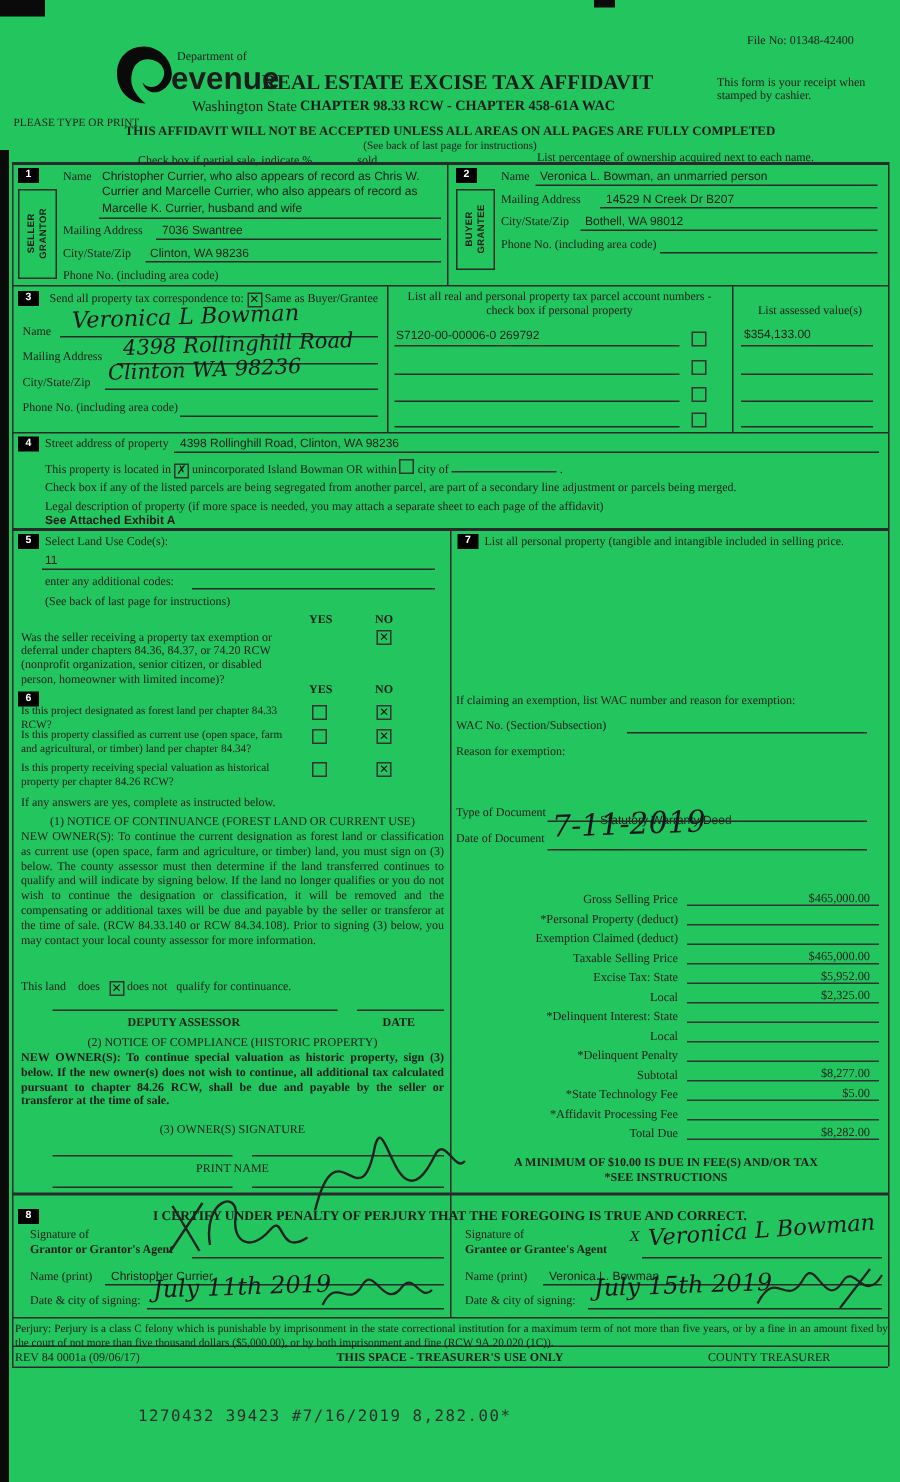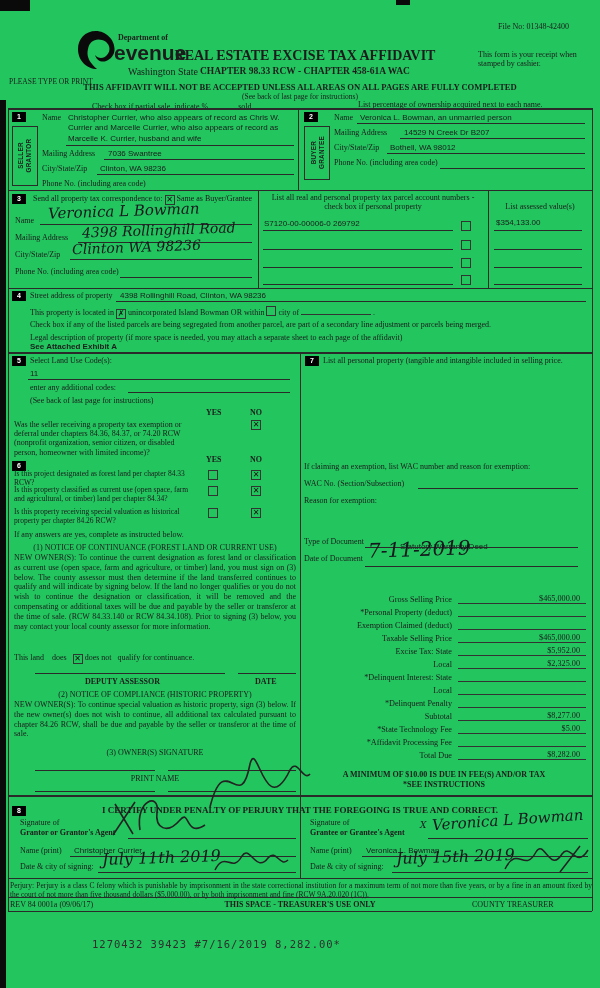--- a/index.html
+++ b/index.html
@@ -44,21 +44,21 @@
   <div class="abs f8" style="left:498px;top:22px;">
     <span>File No:</span>
     <span>01348-42400</span>
   </div>
 
   <div class="abs" style="left:76px;top:29px;">
     <svg width="40" height="42" viewBox="0 0 40 42">
       <path d="M20 2 C9 2 2 10 2 20 C2 32 11 40 21 40 C14 34 10 28 12 20 C13 13 19 9 26 11 C33 13 36 20 31 26 C28 30 22 30 19 26 C22 36 34 34 38 24 C41 13 31 2 20 2 Z" fill="#0a0a0a"></path>
     </svg>
   </div>
-  <div class="abs f8" style="left:118px;top:33px;font-weight:bold;">Department of</div>
+  <div class="abs f8" style="left:118px;top:33px;">Department of</div>
   <div class="abs bold" style="left:114px;top:41px;font-size:21px;font-family:'Liberation Sans',sans-serif;">evenue</div>
   <div class="abs f7" style="left:128px;top:66px;">Washington State</div>
   <div class="abs f75" style="left:9px;top:78px;">PLEASE TYPE OR PRINT</div>
 
   <div class="abs bold center" style="left:160px;top:48px;width:290px;font-size:14px;">REAL ESTATE EXCISE TAX AFFIDAVIT</div>
   <div class="abs bold center" style="left:160px;top:66px;width:290px;font-size:9.5px;">CHAPTER 98.33 RCW - CHAPTER 458-61A WAC</div>
   <div class="abs f8" style="left:478px;top:50px;width:105px;">This form is your receipt when stamped by cashier.</div>
 
   <div class="abs bold center" style="left:0;top:83px;width:600px;font-size:8.6px;">THIS AFFIDAVIT WILL NOT BE ACCEPTED UNLESS ALL AREAS ON ALL PAGES ARE FULLY COMPLETED</div>
   <div class="abs center f75" style="left:0;top:93px;width:600px;">(See back of last page for instructions)</div>
@@ -217,21 +217,21 @@
     <span>does not</span>&nbsp;&nbsp;
     <span>qualify for continuance.</span>
   </div>
 
   <div class="hline" style="left:35px;top:673px;width:190px;"></div>
   <div class="hline" style="left:238px;top:673px;width:58px;"></div>
   <div class="abs f8 bold" style="left:85px;top:677px;">DEPUTY ASSESSOR</div>
   <div class="abs f8 bold" style="left:255px;top:677px;">DATE</div>
 
   <div class="abs f8 center" style="left:14px;top:690px;width:282px;">(2) NOTICE OF COMPLIANCE (HISTORIC PROPERTY)</div>
-  <div class="abs f8 just" style="left:14px;top:700px;width:282px;line-height:1.23;">NEW OWNER(S): To continue special valuation as historic property, sign (3) below.  If the new owner(s) does not wish to continue, all additional tax calculated pursuant to chapter 84.26 RCW, shall be due and payable by the seller or transferor at the time of sale.</div>
+  <div class="abs f8 just" style="left:14px;top:700px;width:282px;line-height:1.23;font-weight:bold;">NEW OWNER(S): To continue special valuation as historic property, sign (3) below.  If the new owner(s) does not wish to continue, all additional tax calculated pursuant to chapter 84.26 RCW, shall be due and payable by the seller or transferor at the time of sale.</div>
   <div class="abs f8 center" style="left:14px;top:748px;width:282px;">(3) OWNER(S) SIGNATURE</div>
   <div class="hline" style="left:35px;top:770px;width:120px;"></div>
   <div class="hline" style="left:168px;top:770px;width:128px;"></div>
   <div class="abs f8 center" style="left:14px;top:774px;width:282px;">PRINT NAME</div>
   <div class="hline" style="left:35px;top:791px;width:120px;"></div>
   <div class="hline" style="left:168px;top:791px;width:128px;"></div>
 
   <svg class="abs" style="left:195px;top:752px;" width="120" height="60" viewBox="0 0 120 60">
     <path d="M15 55 C30 -5 45 65 55 12 C62 -15 70 70 95 18 C102 5 108 30 115 22" fill="none" stroke="#222" stroke-width="1.6"></path>
   </svg>

